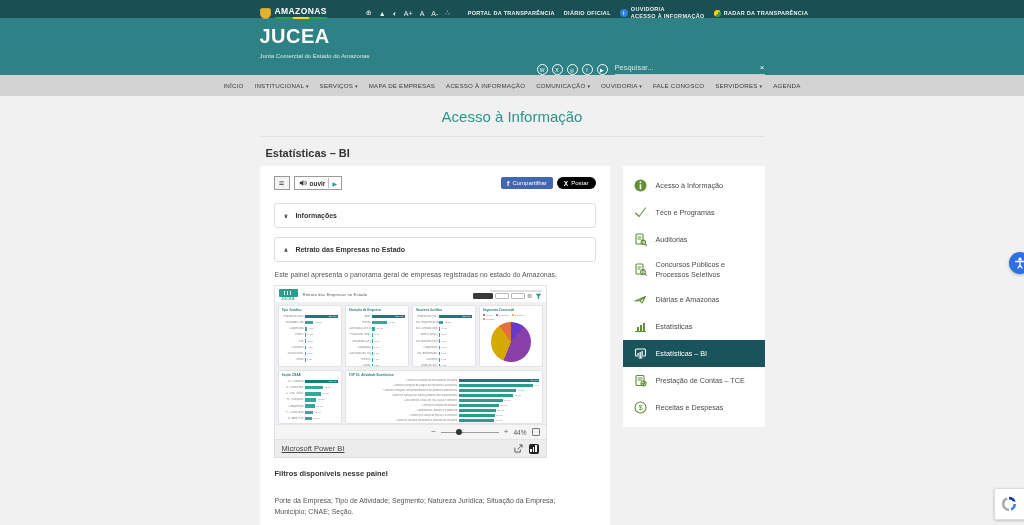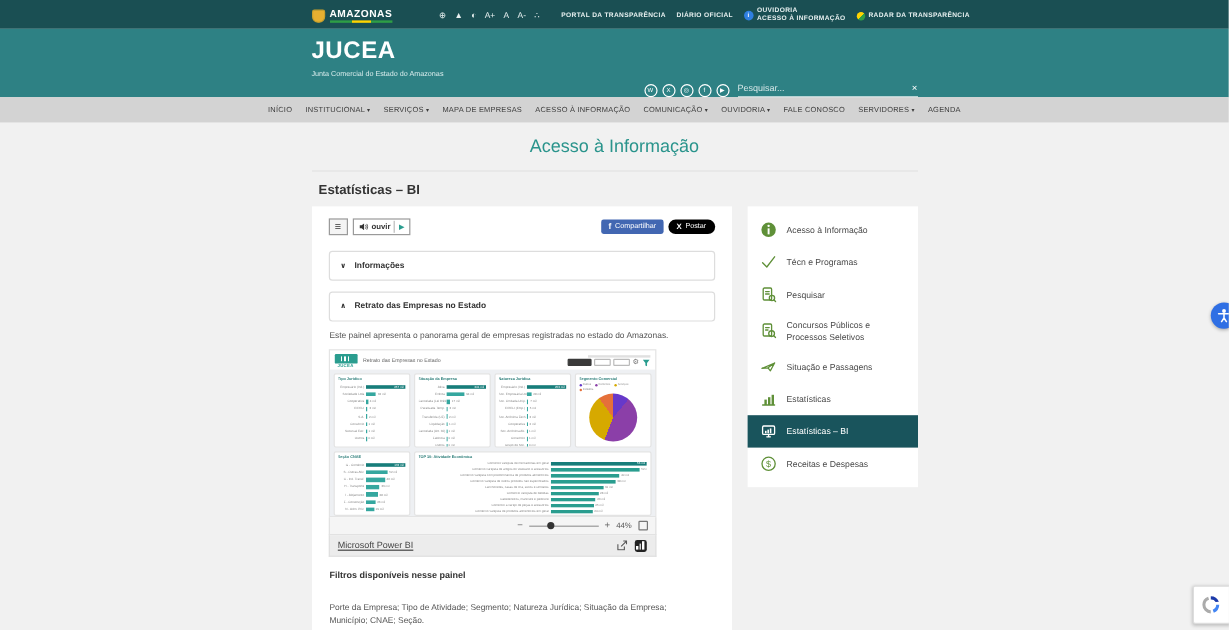--- a/index.html
+++ b/index.html
@@ -1,21 +1,21 @@
 <!DOCTYPE html>
 <html><head>
 <meta charset="utf-8">
 <style>
   * { margin:0; padding:0; box-sizing:border-box; }
   html,body { width:1024px; height:525px; overflow:hidden; }
   body { font-family:"Liberation Sans","DejaVu Sans",sans-serif; background:#f1f1f1; position:relative; color:#444; }
   .shell { width:505px; margin:0 auto; position:relative; }
 
   
-  .topbar { background:#1a4f53; height:24px; }
+  .topbar { background:#1a4f53; height:18px; }
   .topbar-inner { display:flex; align-items:center; height:26px; gap:9px; }
   .gov-logo { display:flex; align-items:center; gap:4px; margin-right:30px; cursor:pointer; }
   .shield { width:11px; height:11px; background:#e6b031; border-radius:2px 2px 5px 5px; border:1px solid #caa12c; display:inline-block; }
   .gov-name { color:#fff; font-size:8.5px; font-weight:bold; letter-spacing:.4px; display:flex; flex-direction:column; line-height:1; }
   .gov-bars { height:2px; width:100%; margin-top:1px; background:linear-gradient(90deg,#2e9e45 0 35%,#ffd400 35% 65%,#2e9e45 65% 100%); }
   .a11y-icons { display:flex; align-items:center; gap:7px; color:#fff; }
   .a11y-icons span,.a11y-icons b { font-size:7px; color:#e8f1f1; cursor:pointer; font-weight:normal; }
   .tb-divider { width:1px; height:12px; background:rgba(255,255,255,.35); }
   .tb-link { color:#e8f1f1; font-size:5.5px; font-weight:bold; letter-spacing:.3px; text-decoration:none; cursor:pointer; white-space:nowrap; }
   .tb-stack { display:flex; align-items:center; gap:3px; }
@@ -778,40 +778,40 @@
         </div>
         <div class="side-item">
           <span class="side-ico">
               <svg width="13" height="13" viewBox="0 0 13 13">
                 <rect x="2" y="1" width="7" height="10" rx="1" class="ic-stroke"></rect>
                 <path d="M4 4h3M4 6h3" class="ic-stroke" stroke-width=".8"></path>
                 <circle cx="9.3" cy="9.3" r="2.2" class="ic-stroke"></circle>
                 <path d="M11 11l1.5 1.5" class="ic-stroke"></path>
               </svg>
             </span>
-          <span class="side-lbl">Pesquisar</span>
+          <span class="side-lbl">Auditorias</span>
         </div>
         <div class="side-item">
           <span class="side-ico">
               <svg width="13" height="13" viewBox="0 0 13 13">
                 <rect x="2" y="1" width="7" height="10" rx="1" class="ic-stroke"></rect>
                 <path d="M4 4h3M4 6h2" class="ic-stroke" stroke-width=".8"></path>
                 <circle cx="9" cy="9" r="2.4" class="ic-stroke"></circle>
                 <path d="M10.8 10.8L12.3 12.3" class="ic-stroke"></path>
               </svg>
             </span>
           <span class="side-lbl">Concursos Públicos e Processos Seletivos</span>
         </div>
         <div class="side-item">
           <span class="side-ico">
               <svg width="13" height="13" viewBox="0 0 13 13">
                 <path d="M1 8l10.5-4.5L8 10 6 7.5 1 8zM6 7.5L11.5 3.5" class="ic-stroke"></path>
               </svg>
             </span>
-          <span class="side-lbl">Situação e Passagens</span>
+          <span class="side-lbl">Diárias e Amazonas</span>
         </div>
         <div class="side-item">
           <span class="side-ico">
               <svg width="13" height="13" viewBox="0 0 13 13">
                 <path d="M1.5 11.5h10" class="ic-stroke"></path>
                 <rect x="3" y="7" width="2" height="4.5" class="ic-fill"></rect>
                 <rect x="6" y="5" width="2" height="6.5" class="ic-fill"></rect>
                 <rect x="9" y="3" width="2" height="8.5" class="ic-fill"></rect>
               </svg>
             </span>
@@ -821,20 +821,31 @@
           <span class="side-ico">
               <svg width="13" height="13" viewBox="0 0 13 13">
                 <rect x="1.5" y="2" width="10" height="7" rx="1" class="ic-stroke"></rect>
                 <path d="M5 11h3M6.5 9v2" class="ic-stroke"></path>
                 <rect x="3.5" y="6" width="1.3" height="2" class="ic-fill"></rect>
                 <rect x="5.5" y="5" width="1.3" height="3" class="ic-fill"></rect>
                 <rect x="7.5" y="4" width="1.3" height="4" class="ic-fill"></rect>
               </svg>
             </span>
           <span class="side-lbl">Estatísticas – BI</span>
+        </div>
+        <div class="side-item">
+          <span class="side-ico">
+              <svg width="13" height="13" viewBox="0 0 13 13">
+                <rect x="2" y="1.5" width="8" height="10" rx="1" class="ic-stroke"></rect>
+                <path d="M4 4h4M4 6h4" class="ic-stroke" stroke-width=".8"></path>
+                <circle cx="9.5" cy="9.5" r="2.5" class="ic-stroke"></circle>
+                <path d="M8.4 9.5l.9.9 1.5-1.8" class="ic-stroke" stroke-width=".9"></path>
+              </svg>
+            </span>
+          <span class="side-lbl">Prestação de Contas – TCE</span>
         </div>
         <div class="side-item">
           <span class="side-ico">
               <svg width="13" height="13" viewBox="0 0 13 13">
                 <circle cx="6.5" cy="6.5" r="5.5" class="ic-stroke"></circle>
                 <text x="6.5" y="9.2" text-anchor="middle" font-size="7.5" font-family="Liberation Sans, sans-serif" fill="#5f9038" class="ic-fill" stroke="none">$</text>
               </svg>
             </span>
           <span class="side-lbl">Receitas e Despesas</span>
         </div>

